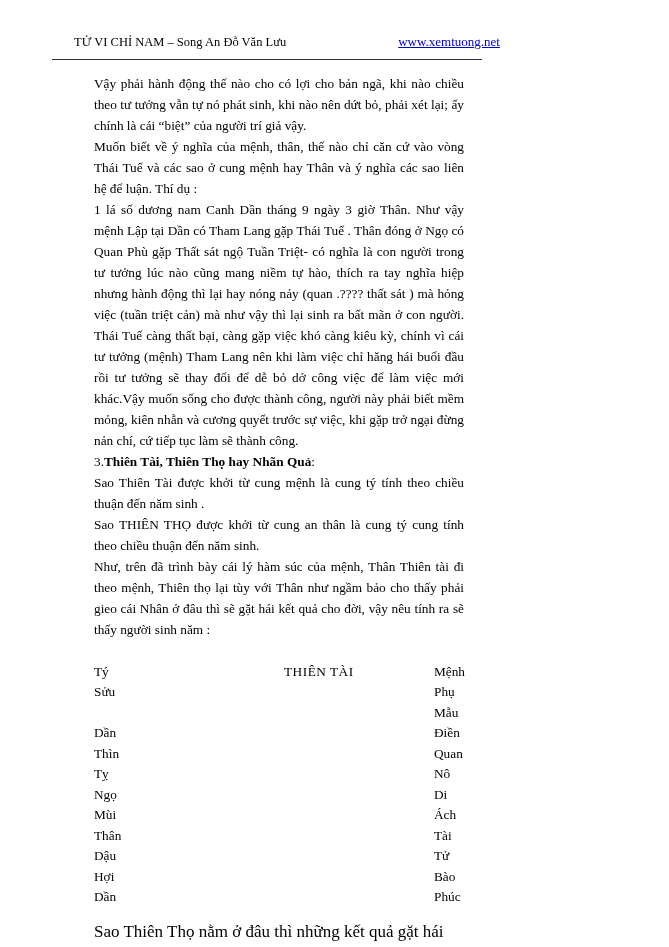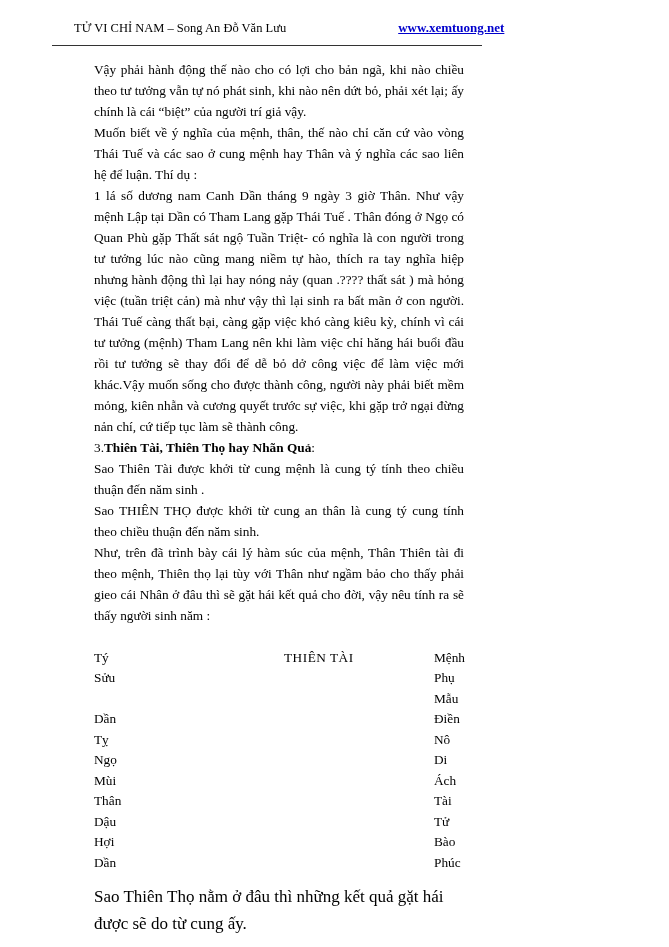--- a/index.html
+++ b/index.html
@@ -11,35 +11,35 @@
     width: 669px;
     height: 947px;
     font-family: "Liberation Serif", "DejaVu Serif", serif;
     color: #000000;
   }
   .page {
     position: relative;
     width: 534px;
     height: 947px;
     box-sizing: border-box;
-    padding: 20px 52px 0 52px;
+    padding: 34px 52px 0 52px;
   }
   .header {
     display: flex;
     align-items: baseline;
     justify-content: flex-start;
     font-size: 12.5px;
     padding: 0 6px 0 22px;
   }
   .header-left {
     white-space: nowrap;
   }
   .header-right {
     margin-left: 112px;
-    font-weight: bold;
+    font-weight: normal;
     color: #0000cc;
     text-decoration: underline;
     font-size: 13px;
     white-space: nowrap;
   }
   .rule {
     border: none;
     border-top: 1px solid #333333;
     margin: 9px 0 0 0;
     height: 0;
@@ -129,20 +129,25 @@
       <div class="col-branch">Sửu</div>
       <div class="col-mid"></div>
       <div class="col-palace">Phụ Mẫu</div>
     </div>
     <div class="trow">
       <div class="col-branch">Dần</div>
       <div class="col-mid"></div>
       <div class="col-palace">Điền</div>
     </div>
     <div class="trow">
+      <div class="col-branch">Thìn</div>
+      <div class="col-mid"></div>
+      <div class="col-palace">Quan</div>
+    </div>
+    <div class="trow">
       <div class="col-branch">Tỵ</div>
       <div class="col-mid"></div>
       <div class="col-palace">Nô</div>
     </div>
     <div class="trow">
       <div class="col-branch">Ngọ</div>
       <div class="col-mid"></div>
       <div class="col-palace">Di</div>
     </div>
     <div class="trow">

